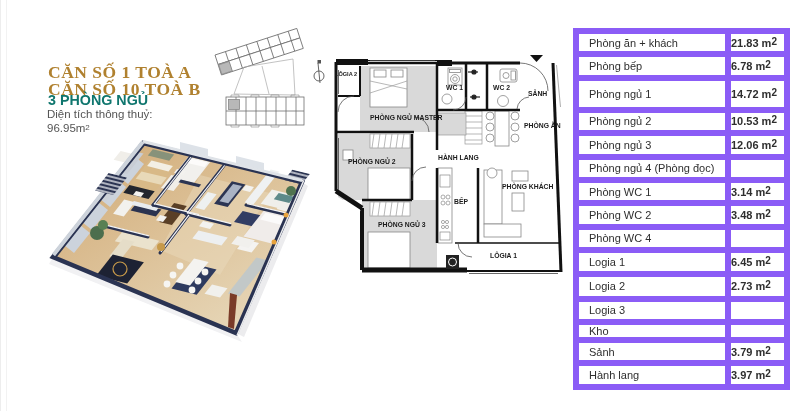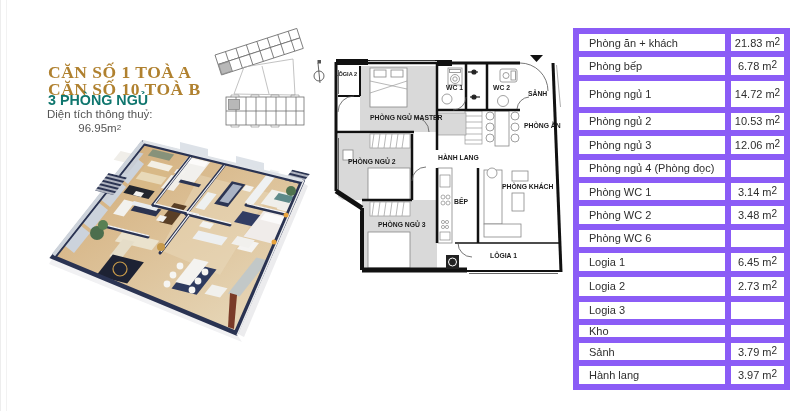--- a/index.html
+++ b/index.html
@@ -4,31 +4,31 @@
 <style>
   html,body{margin:0;padding:0;}
   body{width:800px;height:411px;background:#fff;font-family:"Liberation Sans",sans-serif;position:relative;overflow:hidden;}
   .abs{position:absolute;}
   .title{font-family:"Liberation Serif",serif;font-weight:bold;color:#b0812f;font-size:17.5px;letter-spacing:0.5px;line-height:16.5px;}
   .sub{font-family:Liberation Sans, sans-serif;font-weight:bold;color:#0f766e;font-size:14.3px;letter-spacing:0px;}
   .gray{color:#555;font-size:11.5px;line-height:13.5px;}
   table.area{border-collapse:collapse;}
   table.area td{border:6px solid #8b5cf6;font-size:11px;color:#2e2e2e;padding:0;}
   table.area td.n{width:136px;padding-left:10px;}
-  table.area td.v{width:53px;text-align:center;}
+  table.area td.v{width:53px;text-align:left;font-weight:bold;}
   sup{font-size:10px;vertical-align:2.5px;line-height:0;}
 </style>
 </head>
 <body>
 
 <div class="abs" style="left:0;top:0;width:5px;height:411px;border-left:1.5px solid #ededed;border-right:1px solid #f2f2f2;"></div>
 
 <div class="abs title" style="left:48px;top:64px;">CĂN SỐ 1 TOÀ A<br>CĂN SỐ 10 TOÀ B</div>
 <div class="abs sub" style="left:48px;top:92px;">3 PHÒNG NGỦ</div>
-<div class="abs gray" style="left:47px;top:108px;text-align:center;">Diện tích thông thuỷ:<br>96.95m<sup style="font-size:8px;vertical-align:2px;">2</sup></div>
+<div class="abs gray" style="left:47px;top:108px;">Diện tích thông thuỷ:<br>96.95m<sup style="font-size:8px;vertical-align:2px;">2</sup></div>
 
 <svg class="abs" style="left:205px;top:20px;" width="130" height="115" viewBox="0 0 130 115">
  <g stroke="#6e6e6e" stroke-width="0.8" fill="none">
 
   <g transform="translate(10,35) rotate(-18)">
    <rect x="0" y="0" width="86" height="10" fill="#fff"></rect>
    <rect x="0" y="10" width="86" height="11" fill="#fff"></rect>
    <path d="M11 0V21 M22 0V21 M33 0V21 M44 0V21 M55 0V21 M66 0V21 M77 0V21"></path>
    <rect x="0.5" y="10.5" width="11" height="10" fill="#b8b8b8" stroke="#888"></rect>
   </g>
@@ -335,21 +335,21 @@
       </tr>
  <tr style="height:23.4px;">
         <td class="n">Phòng WC 1</td>
         <td class="v">3.14 m<sup>2</sup></td>
       </tr>
  <tr style="height:23.4px;">
         <td class="n">Phòng WC 2</td>
         <td class="v">3.48 m<sup>2</sup></td>
       </tr>
  <tr style="height:23.4px;">
-        <td class="n">Phòng WC 6</td>
+        <td class="n">Phòng WC 4</td>
         <td class="v"></td>
       </tr>
  <tr style="height:23.4px;">
         <td class="n">Logia 1</td>
         <td class="v">6.45 m<sup>2</sup></td>
       </tr>
  <tr style="height:25px;margin-top:20px;">
         <td class="n">Logia 2</td>
         <td class="v">2.73 m<sup>2</sup></td>
       </tr>

